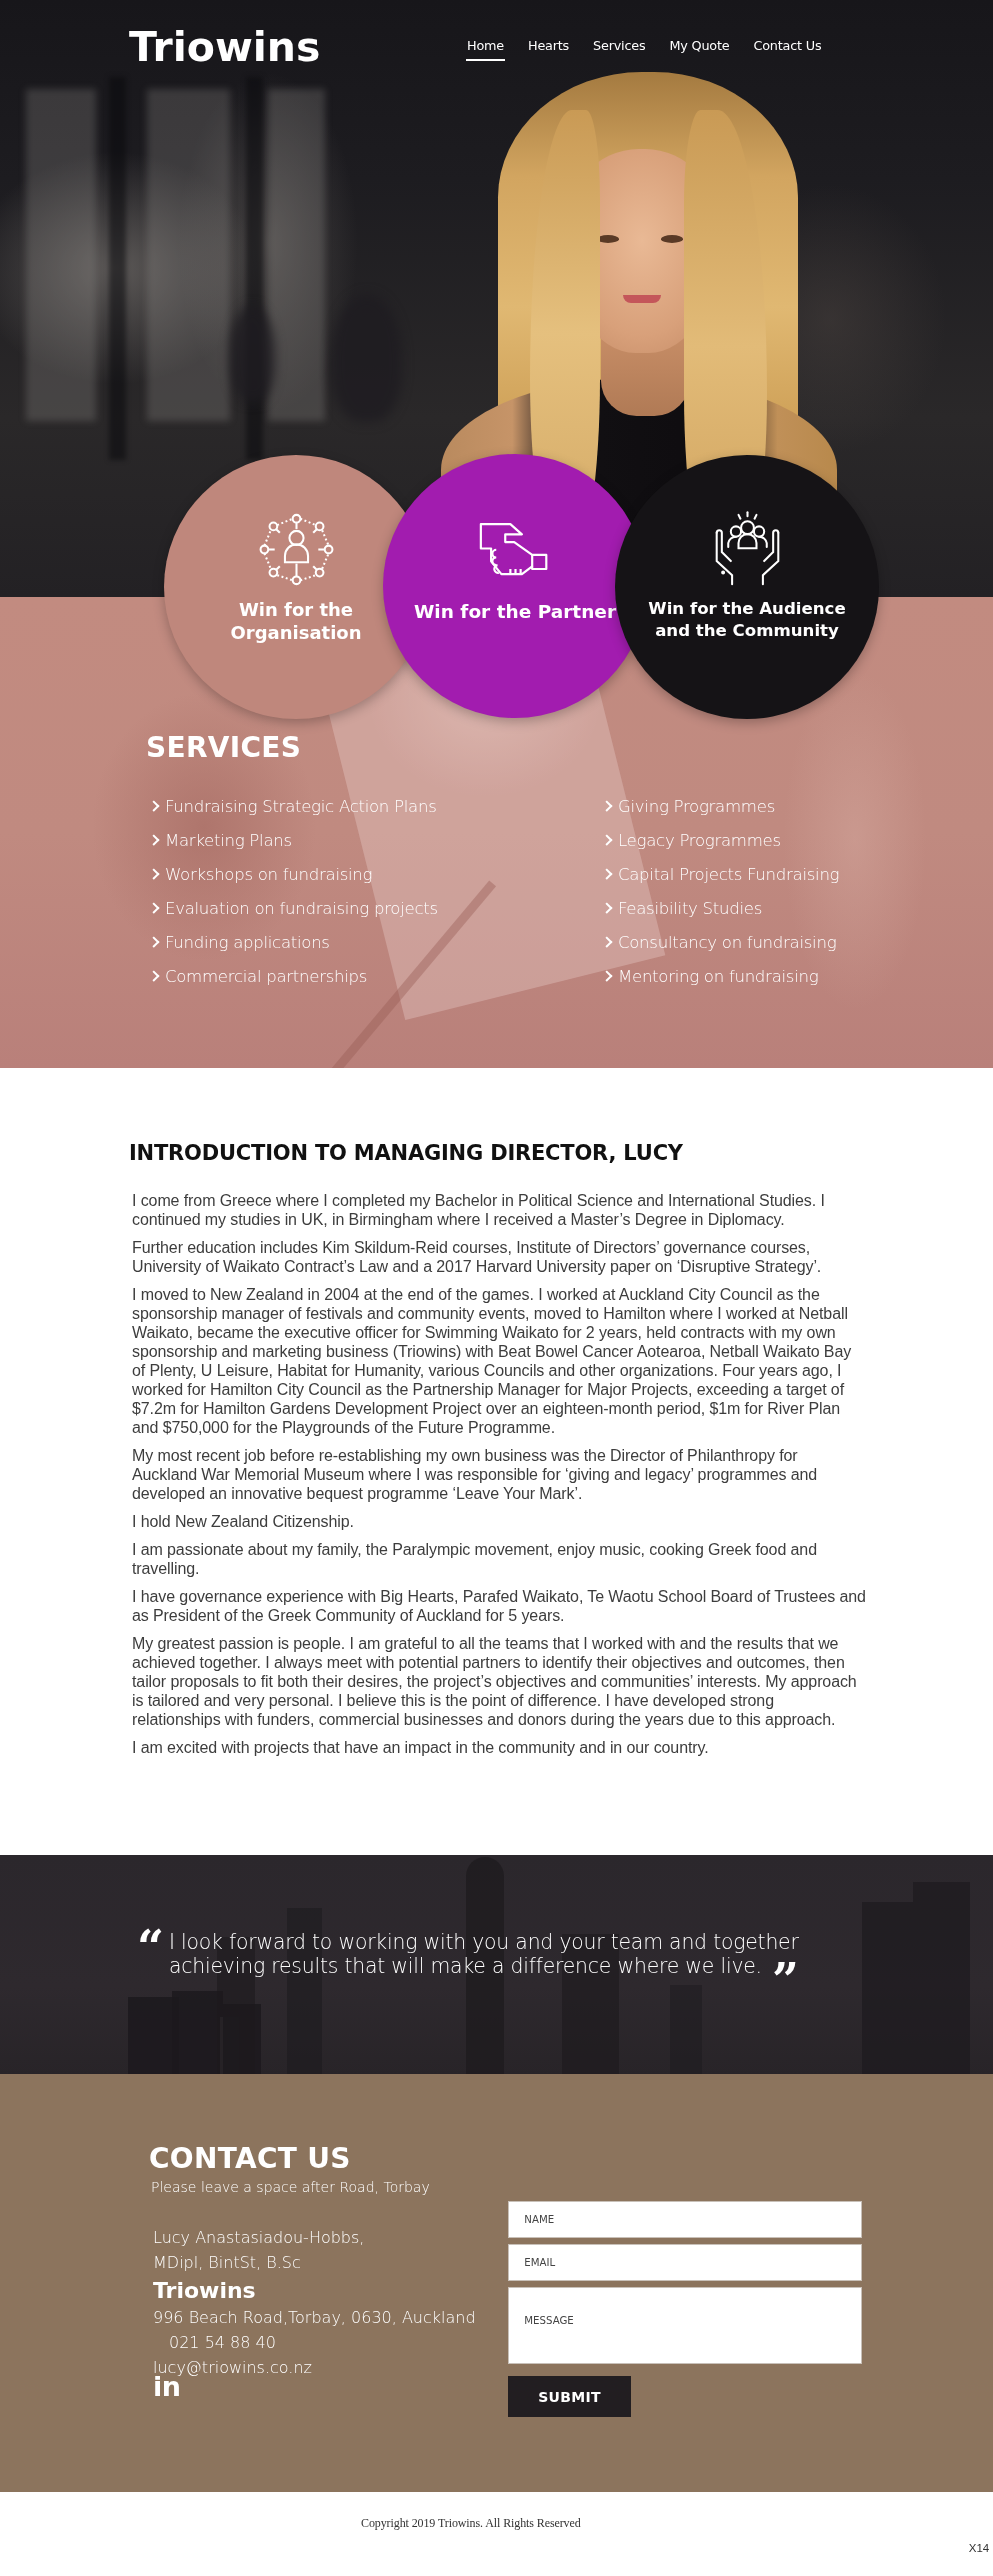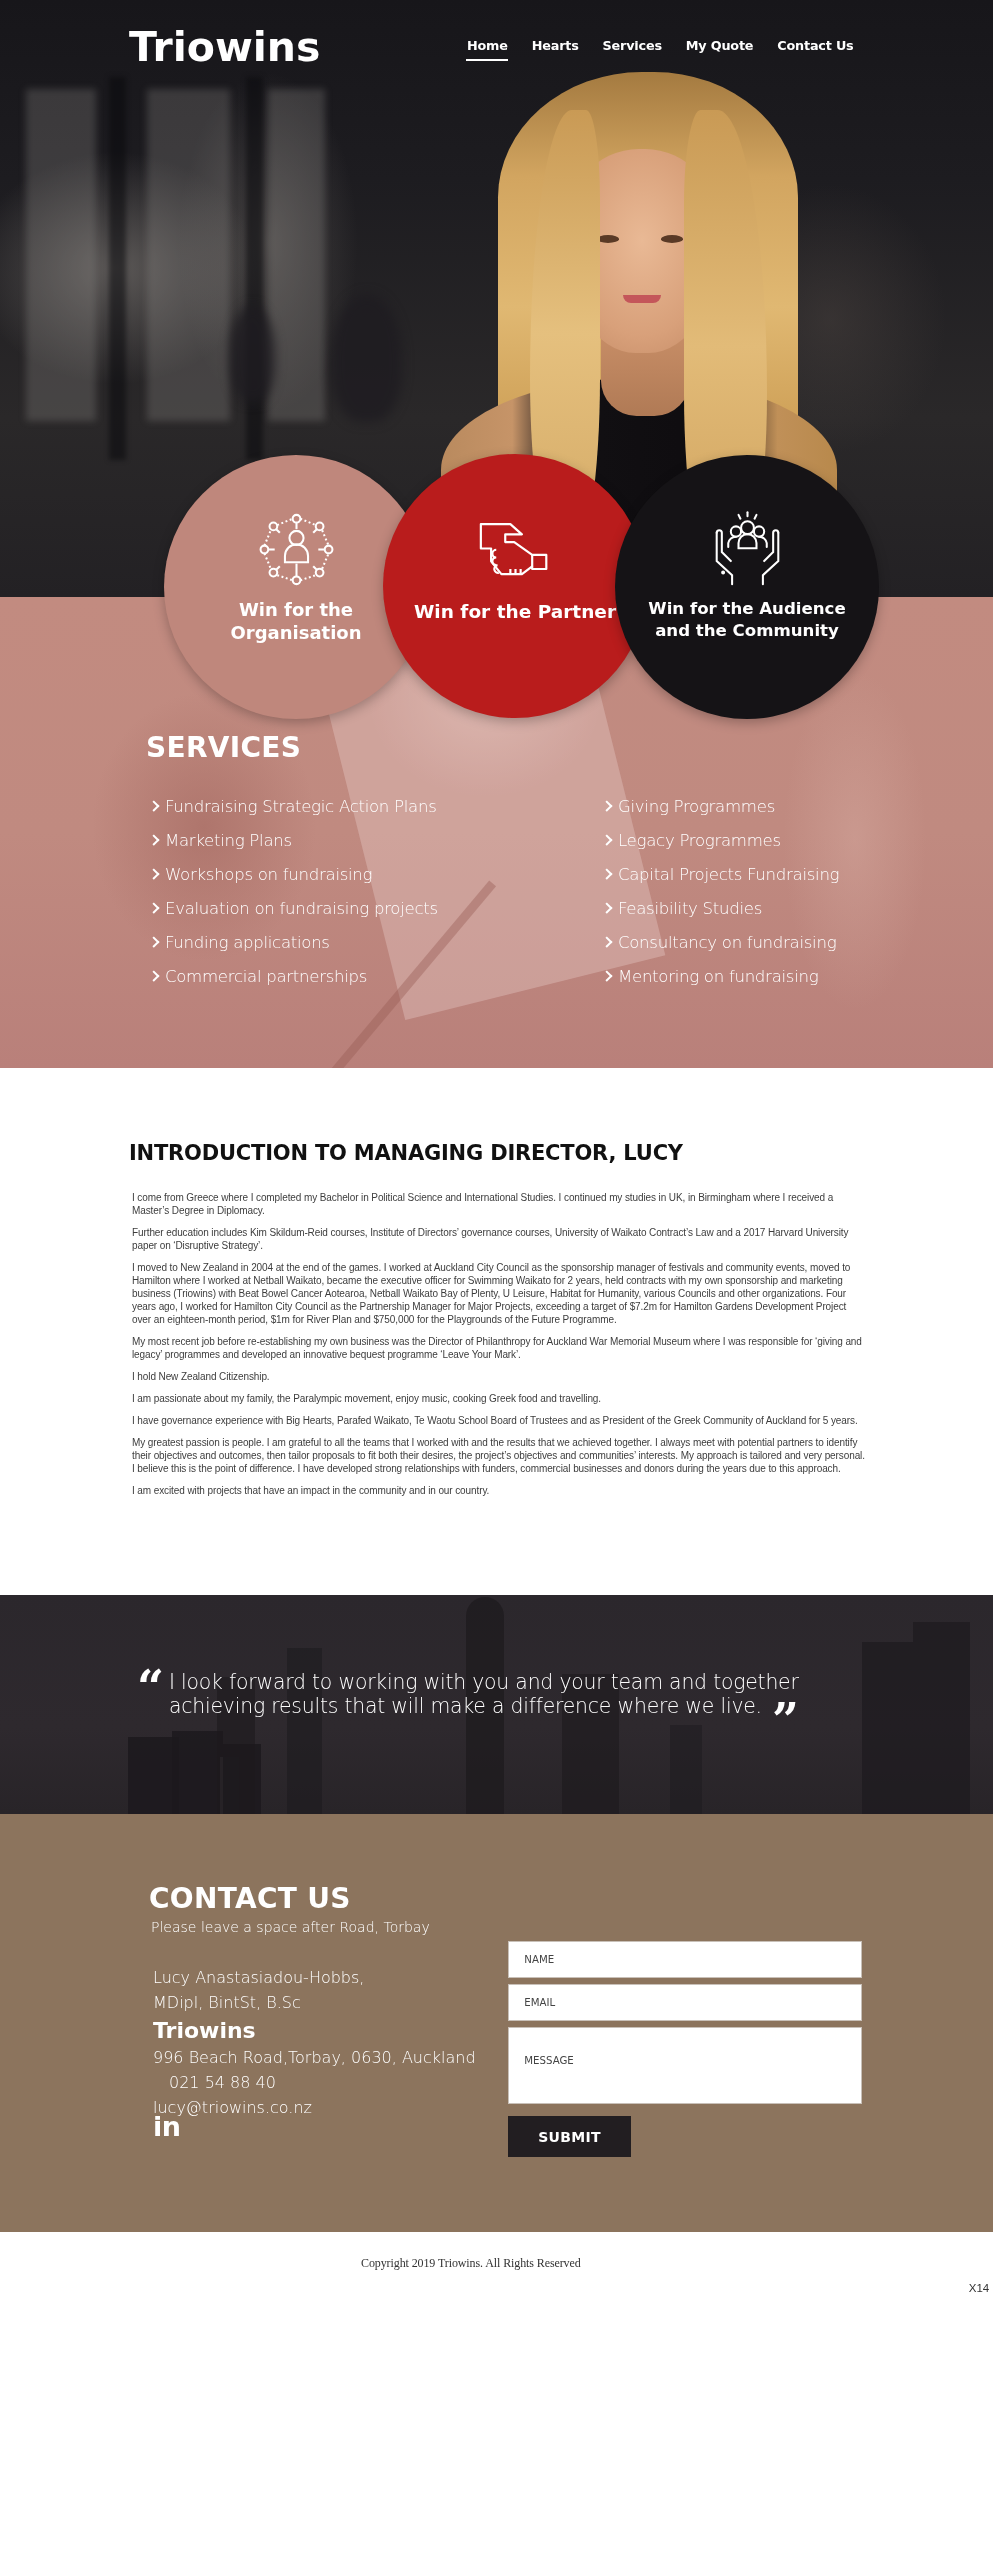--- a/index.html
+++ b/index.html
@@ -51,42 +51,42 @@
     position: absolute; top: 0; left: 0; width: 100%; height: 96px; z-index: 5;
   }
   .logo {
     position: absolute; left: 129px; top: 23px;
     font-family: "DejaVu Sans", sans-serif; font-weight: bold;
     font-size: 41px; letter-spacing: 0px; color: #ffffff;
   }
   .nav { position: absolute; left: 467px; top: 38px; display: flex; gap: 0; }
   .nav a {
     display: block; color: #fff; text-decoration: none;
-    font-family: "DejaVu Sans", sans-serif; font-weight: 700;
+    font-family: "DejaVu Sans", sans-serif; font-weight: 400;
     font-size: 12.8px; margin-right: 24px; padding-bottom: 7.7px; position: relative;
     letter-spacing: -0.2px;
   }
   .nav a.active::after {
     content: ""; position: absolute; left: -0.6px; right: -0.6px; bottom: 0; height: 1.9px; background: #fff;
   }
 
   
   .circles { position: absolute; left: 0; top: 455px; width: 993px; height: 268px; z-index: 6; }
   .circle {
     position: absolute; width: 264px; height: 264px; border-radius: 50%;
     display: flex; flex-direction: column; align-items: center; justify-content: flex-start;
     color: #fff; text-align: center; box-shadow: 0 3.8px 11.5px rgba(0,0,0,0.25);
   }
   .circle .c-icon { width: 77px; height: 77px; margin-top: 56px; }
   .circle .c-title {
     font-family: "DejaVu Sans", sans-serif; font-weight: bold;
     font-size: 18px; line-height: 23px; margin-top: 10.2px; padding: 0 25.5px;
   }
   .circle.c1 { left: 164px; top: 0; background: #bf877c; z-index: 1; }
-  .circle.c2 { left: 383px; top: -1.3px; background: #b91c1c; z-index: 2; }
+  .circle.c2 { left: 383px; top: -1.3px; background: #a21caf; z-index: 2; }
   .circle.c3 { left: 615px; top: 0; background: #151316; z-index: 3; }
   .circle.c2 .c-title { margin-top: 12.8px; font-size: 18.5px; }
   .circle.c3 .c-title { font-size: 16.6px; line-height: 22.3px; }
 
   
   .services {
     position: relative; width: 993px; height: 471px; overflow: hidden;
     background:
       radial-gradient(ellipse 160px 192px at 204px 230px, rgba(160,100,92,0.55), transparent 70%),
       radial-gradient(ellipse 102px 243px at 855px 243px, rgba(220,180,170,0.35), transparent 70%),
@@ -113,21 +113,21 @@
   }
 
   
   .intro { position: relative; width: 993px; padding: 73px 0 89px 0; background: #fff; }
   .intro h2 {
     margin-left: 129px; font-family: "DejaVu Sans", sans-serif; font-weight: bold;
     font-size: 21px; color: #111; letter-spacing: -0.2px; line-height: 25.5px;
   }
   .intro .body { margin: 24px 0 0 132px; width: 734px; }
   .intro .body p {
-    font-family: "Liberation Sans", sans-serif; font-size: 10px; line-height: 13px;
+    font-family: "Liberation Sans", sans-serif; font-size: 16px; line-height: 19px;
     color: #3d3d3d; margin-bottom: 9px; letter-spacing: -0.1px;
   }
 
   
   .quote {
     position: relative; width: 993px; height: 219px; overflow: hidden;
     background: linear-gradient(180deg, #2b272c 0%, #2e292e 60%, #282428 100%);
   }
   .quote .bldg { position: absolute; bottom: 0; background: #1c191d; opacity: 0.85; }
   .quote .bldg.light { background: #3a3539; }

